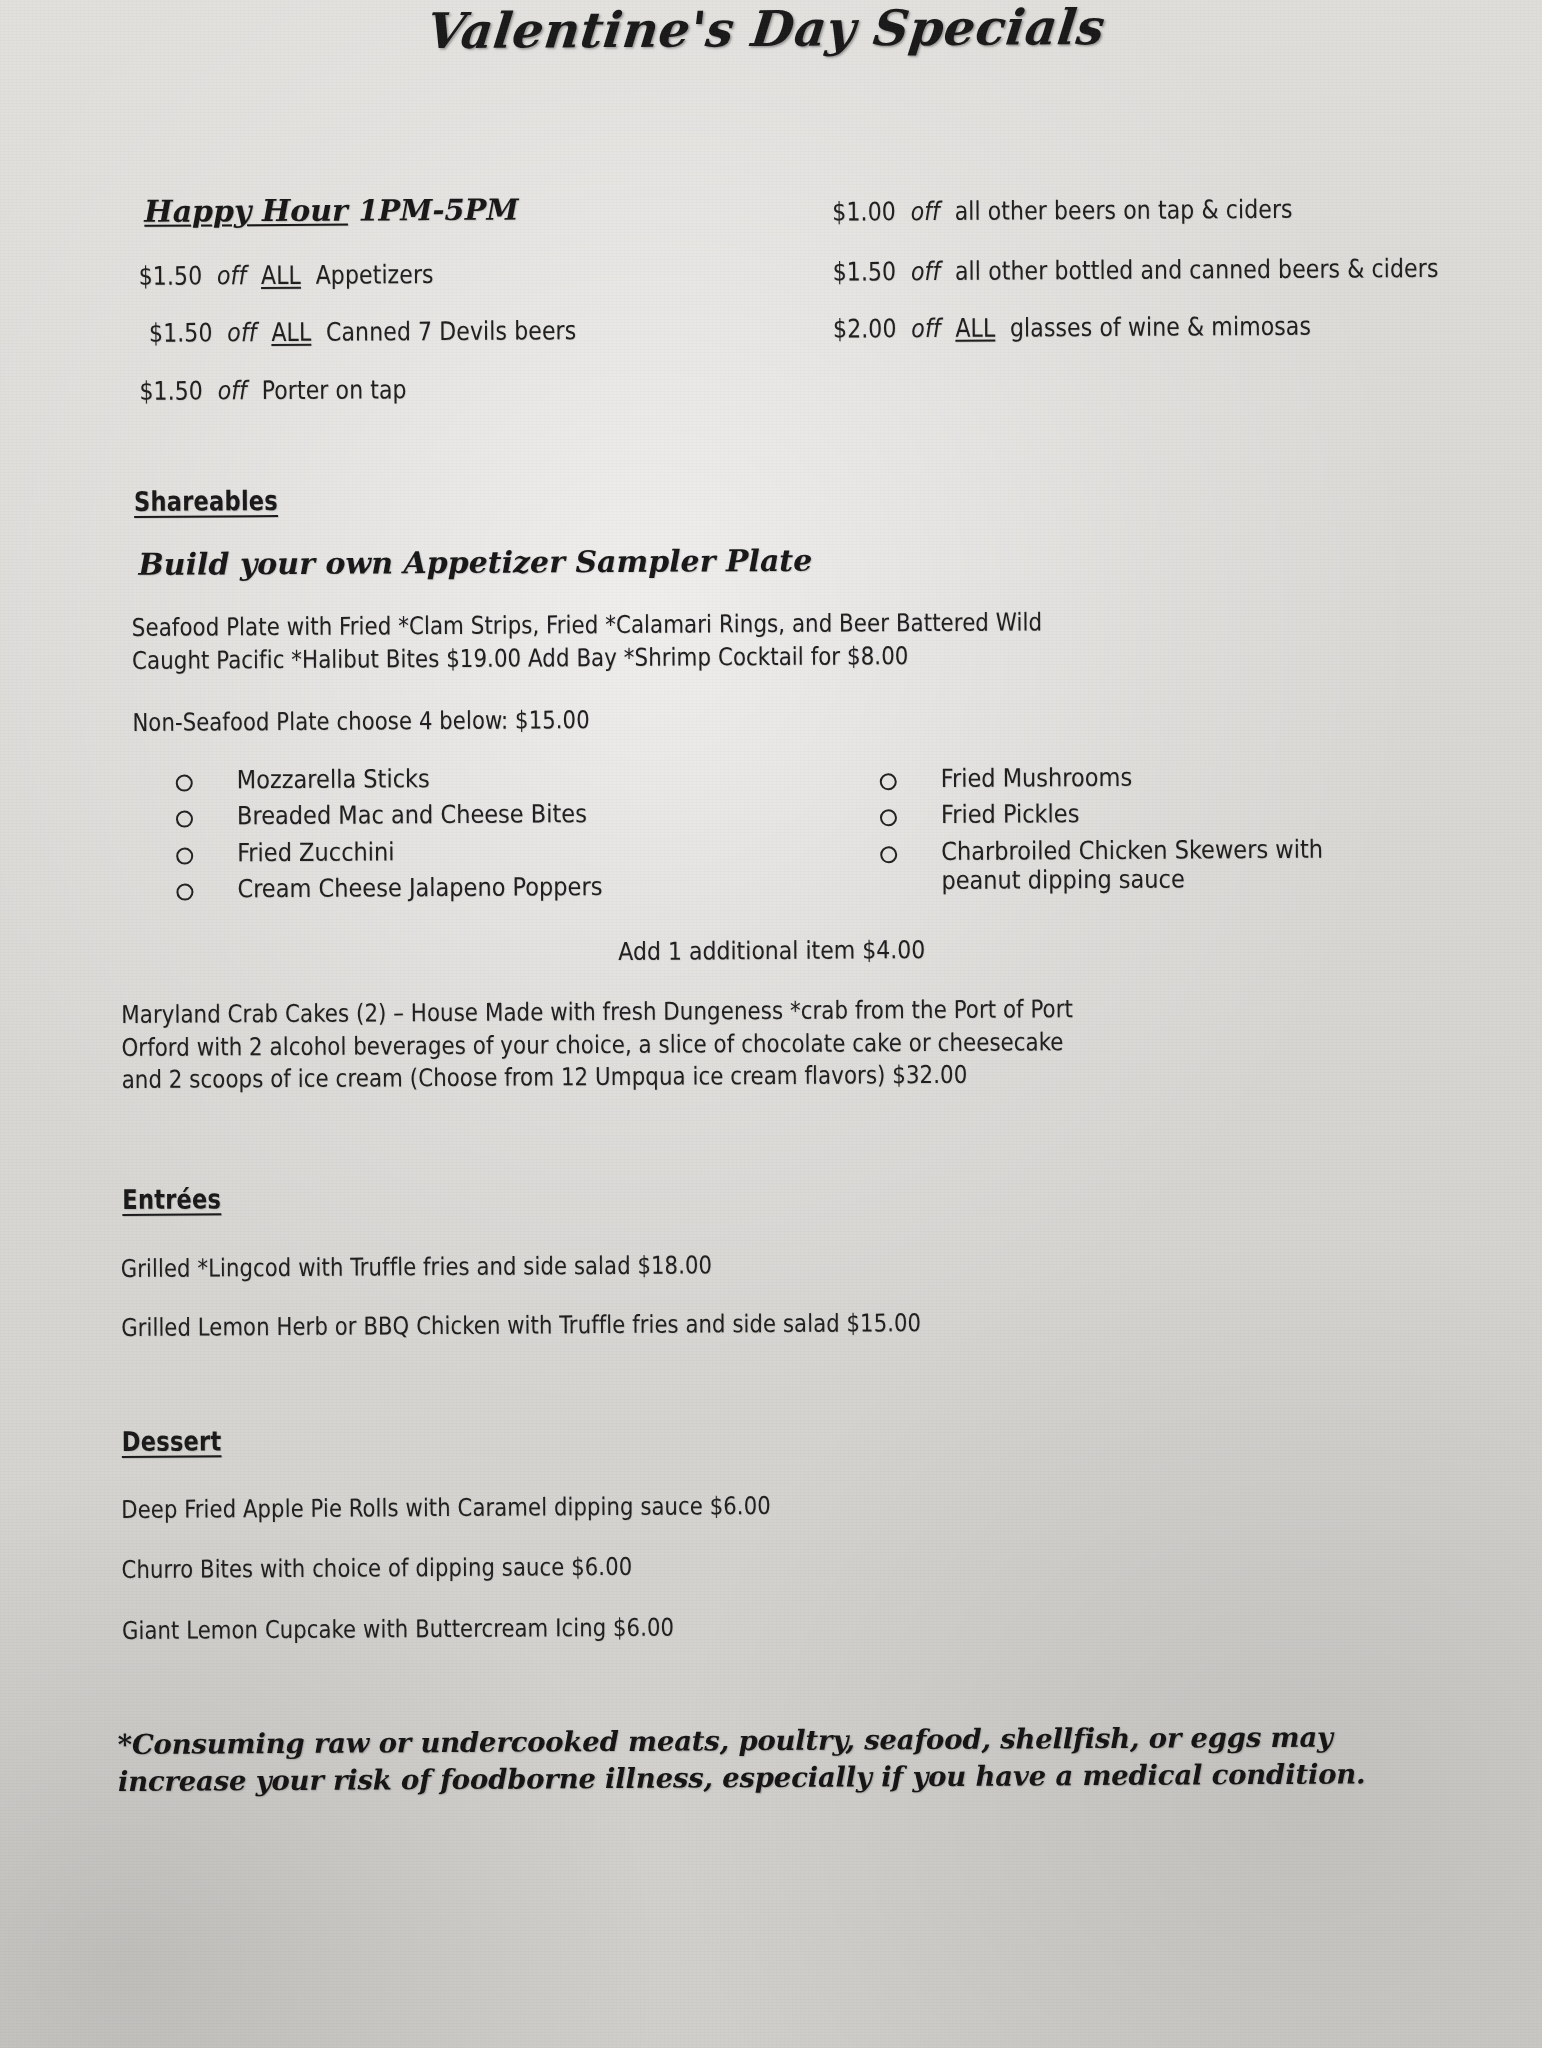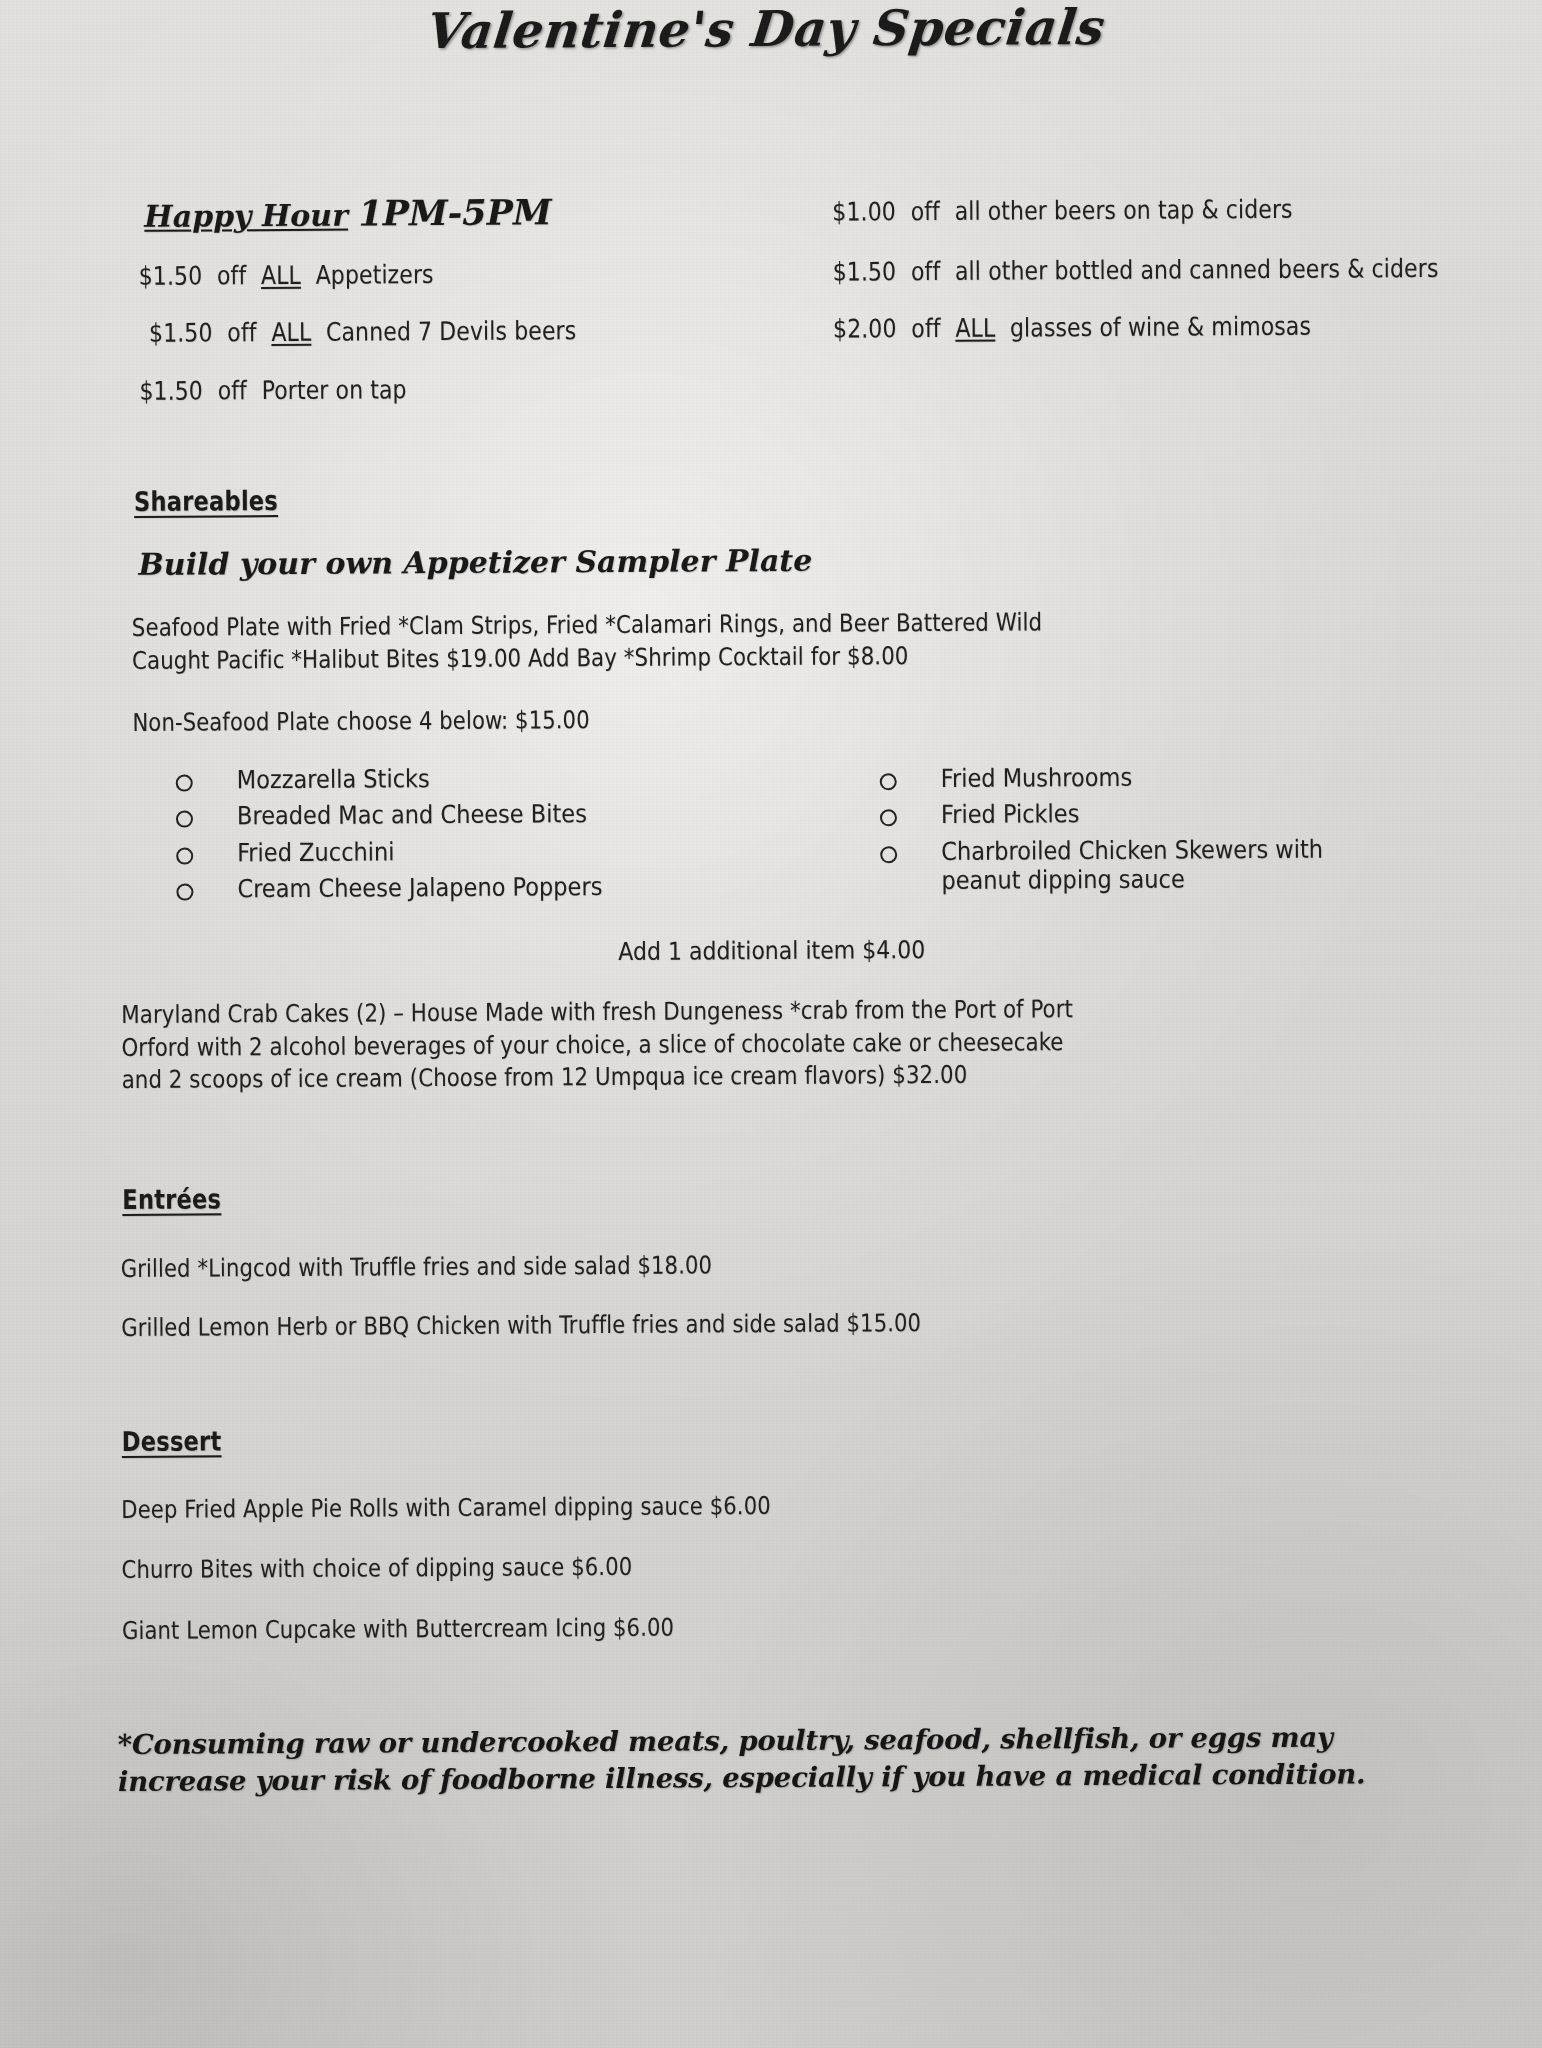--- a/index.html
+++ b/index.html
@@ -89,21 +89,21 @@
     font-family: "Liberation Sans Narrow", "DejaVu Sans Condensed", "Liberation Sans", sans-serif;
     font-size: 24.5px;
     color: #1f1f1f;
     line-height: 1.3;
     letter-spacing: 0.1px;
     text-shadow: 0.5px 0.5px 0.9px rgba(130,130,130,0.42);
     transform: scaleX(0.96);
     transform-origin: left center;
   }
   .body.lg { font-size: 25.5px; }
-  .it { }
+  .it { font-style: italic; }
   .ul { text-decoration: underline; text-underline-offset: 3px; text-decoration-thickness: 1.5px; }
 
   
   .para {
     font-family: "Liberation Sans Narrow", "DejaVu Sans Condensed", "Liberation Sans", sans-serif;
     font-size: 24.5px;
     color: #1f1f1f;
     line-height: 1.33;
     letter-spacing: 0.05px;
     text-shadow: 0.5px 0.5px 0.9px rgba(130,130,130,0.42);
@@ -156,21 +156,21 @@
 </head>
 <body>
 
 <div id="page">
   <div id="paper"></div>
   <div id="content">
 
     <div class="title">Valentine's Day Specials</div>
 
     <div class="wrap" style="left:148px; top:190px;">
-      <span class="serif-it ul" style="font-size:30px;">Happy Hour</span><span class="serif-it" style="font-size:30px;">&nbsp;</span><span class="serif-it" style="font-size:35px;margin-top:34px;">1PM-5PM</span>
+      <span class="serif-it ul" style="font-size:30px;">Happy Hour</span><span class="serif-it" style="font-size:30px;">&nbsp;</span><span class="serif-it" style="font-size:29px;margin-top:34px;">1PM-5PM</span>
     </div>
 
     <div class="wrap body lg" style="left:142px; top:256px;">
       <span style="margin-right: 8px;">$1.50</span>
       <span class="it" style="margin-right: 8px;">off</span>
       <span class="ul" style="margin-right: 8px;">ALL</span>
       <span>Appetizers</span>
     </div>
 
     <div class="wrap body lg" style="left:152px; top:313px;">

